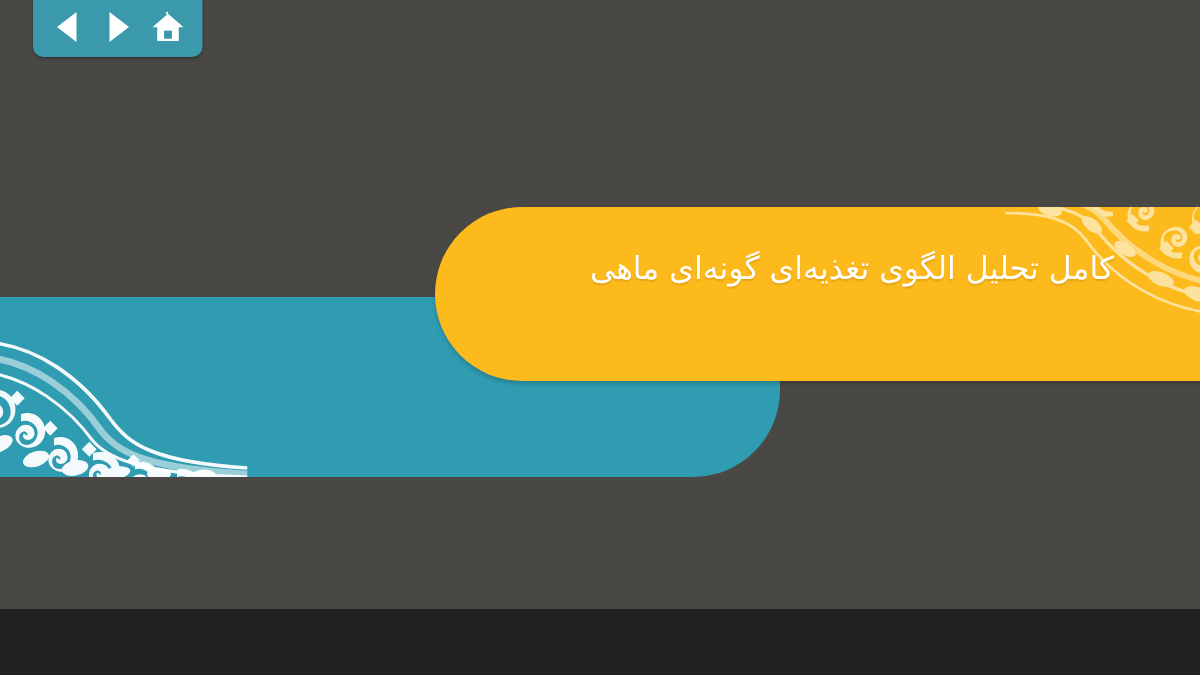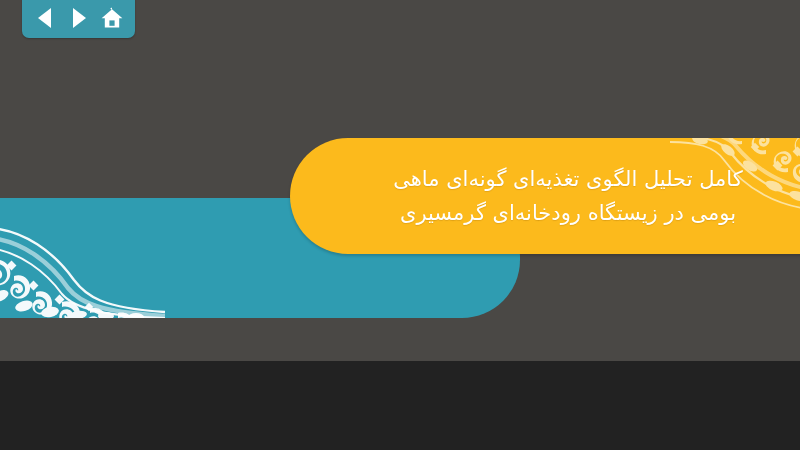--- a/index.html
+++ b/index.html
@@ -4,21 +4,21 @@
 <title>Presentation Title Slide</title>
 <style>
   html, body {
     margin: 0;
     padding: 0;
     background: #222;
   }
   #slide {
     position: relative;
     width: 800px;
-    height: 361px;
+    height: 406px;
     overflow: hidden;
     background: #4a4845;
     font-family: "DejaVu Sans", sans-serif;
     user-select: none;
   }
 
   
   #nav-toolbar {
     position: absolute;
     left: 22px;
@@ -193,18 +193,17 @@
         <ellipse cx="128" cy="58" rx="9" ry="4.5" transform="rotate(18 128 58)"></ellipse>
         <ellipse cx="104" cy="48" rx="9" ry="4.5" transform="rotate(22 104 48)"></ellipse>
         <ellipse cx="80" cy="28" rx="8" ry="4" transform="rotate(32 80 28)"></ellipse>
         <ellipse cx="58" cy="12" rx="8" ry="4" transform="rotate(38 58 12)"></ellipse>
         <ellipse cx="30" cy="2" rx="8" ry="4" transform="rotate(14 30 2)"></ellipse>
       </g>
     </svg>
 
     <div id="title-text">
       <span class="title-line">کامل تحلیل الگوی تغذیه‌ای گونه‌ای ماهی</span>
-      <span class="title-line">بومی در زیستگاه رودخانه‌ای گرمسیری</span>
     </div>
 
   </div>
 
 </div>
 
 </body></html>

